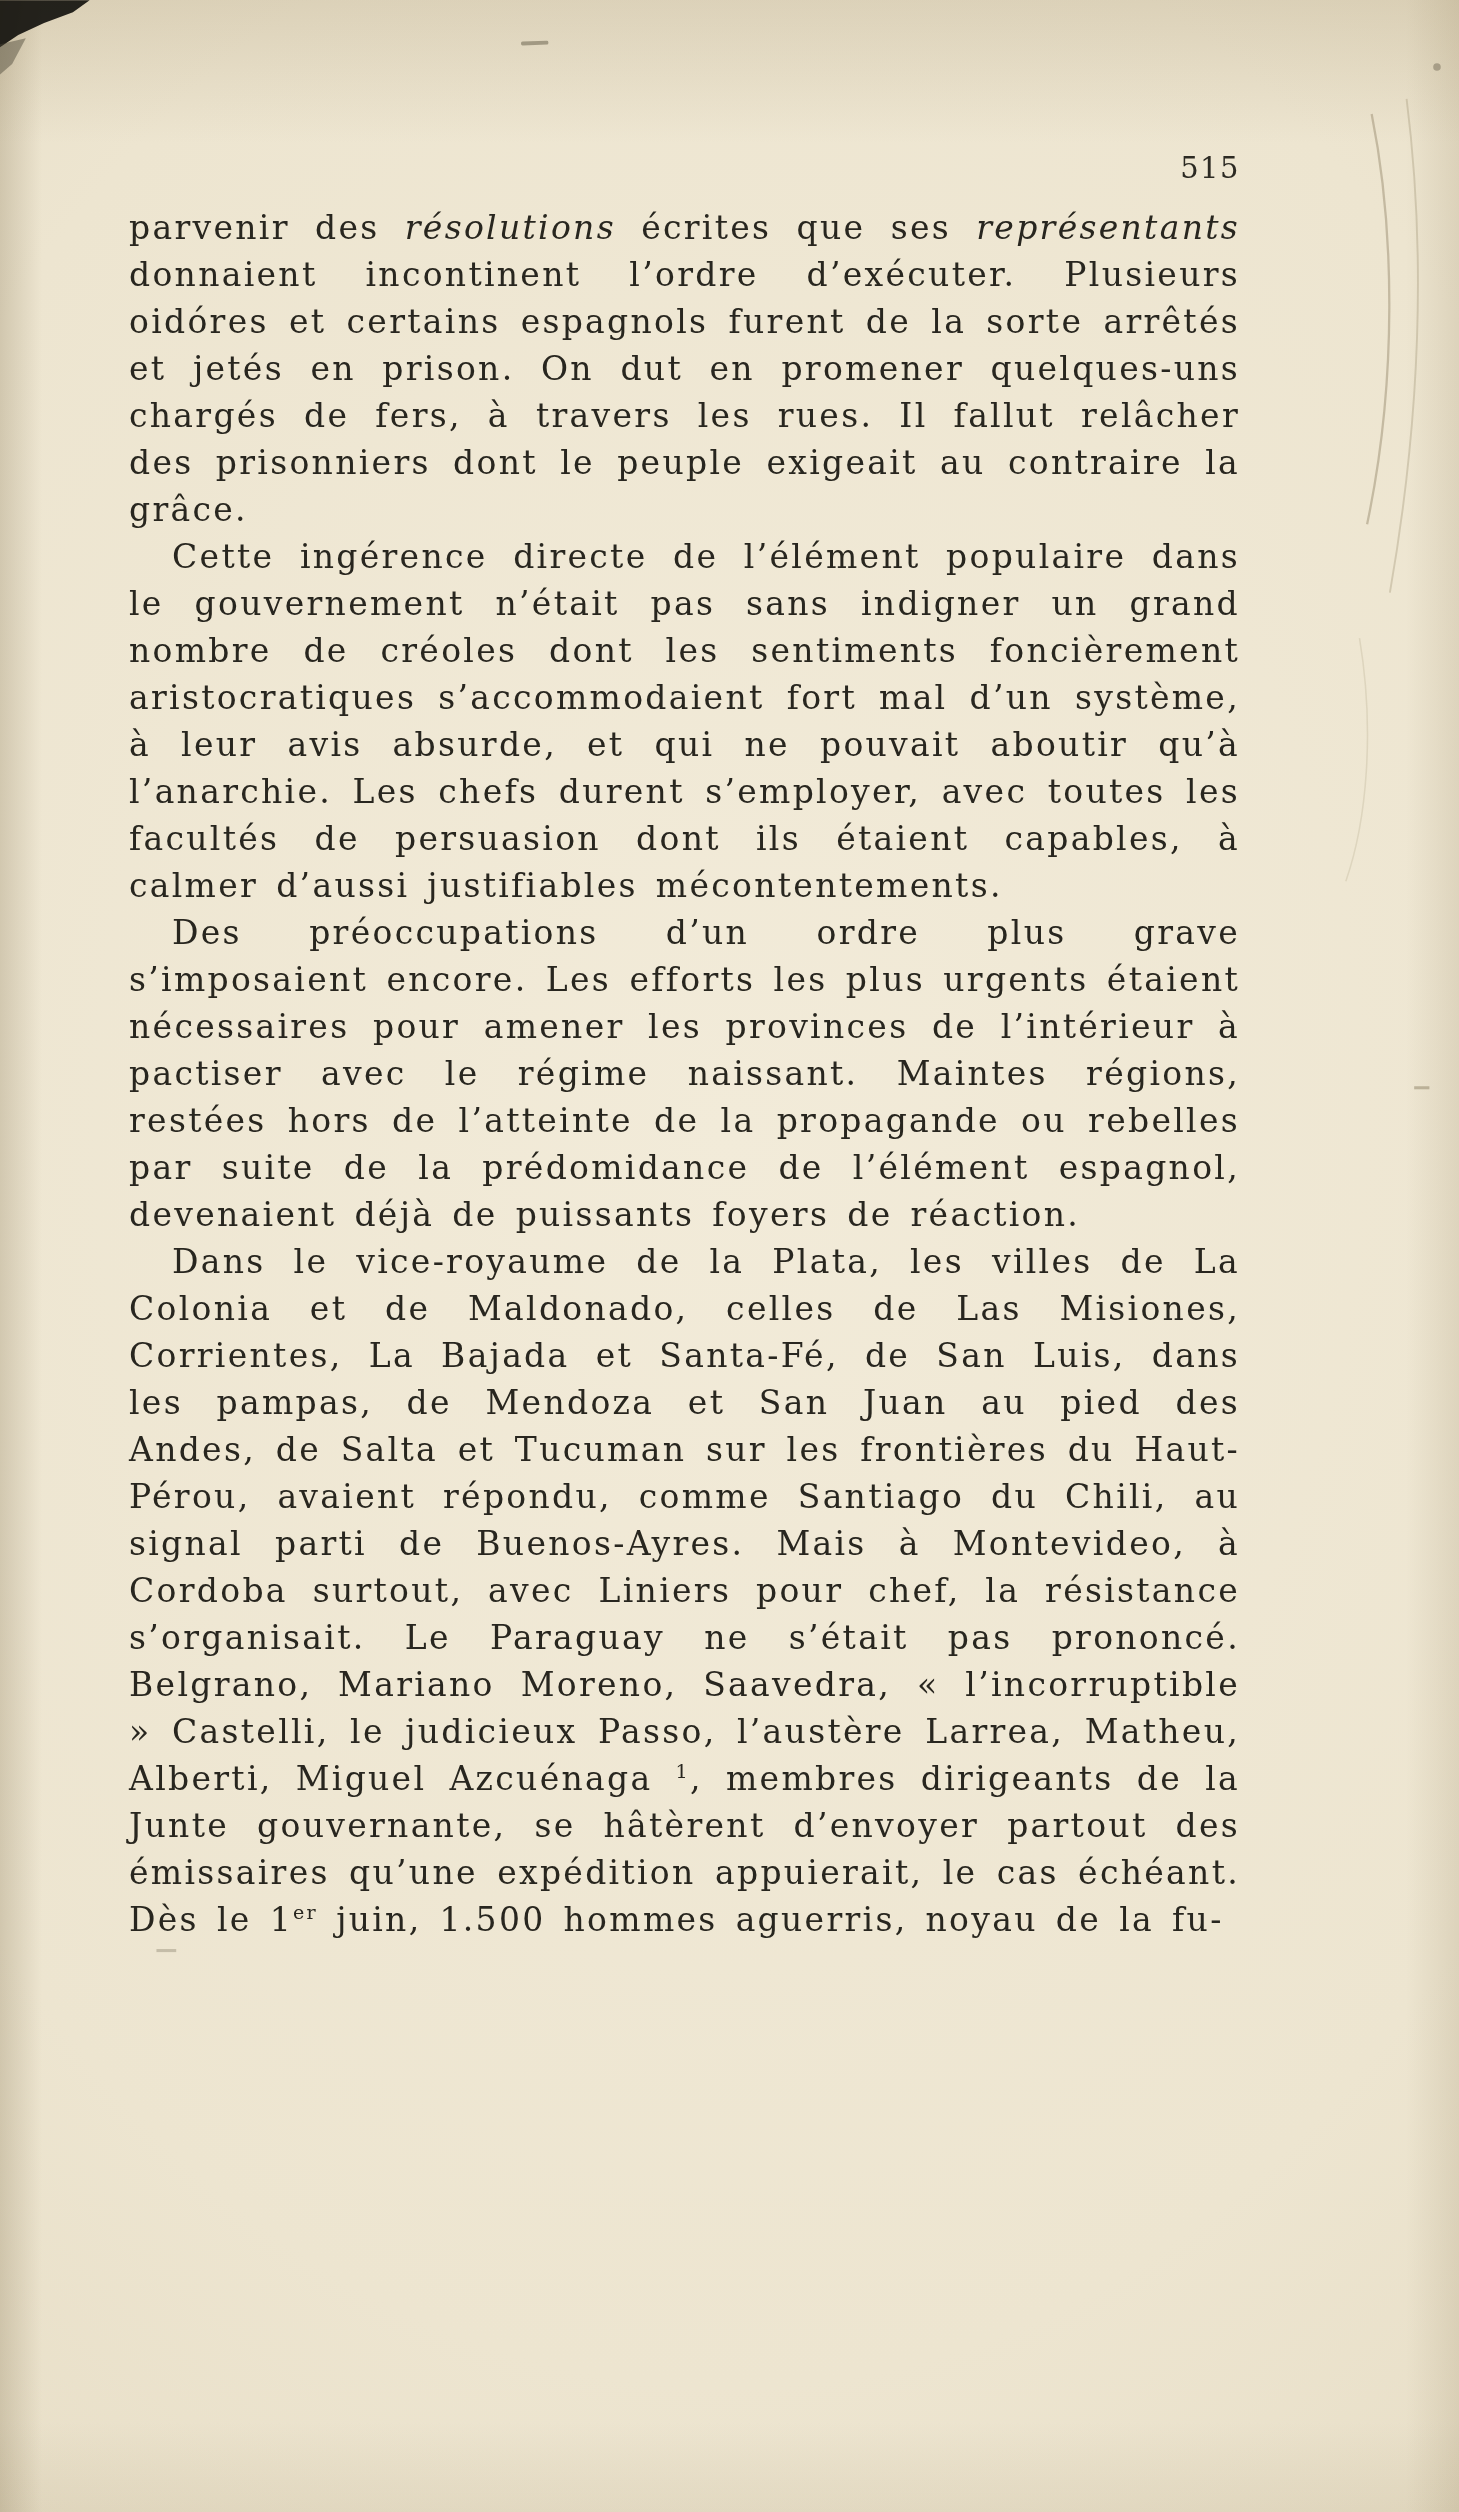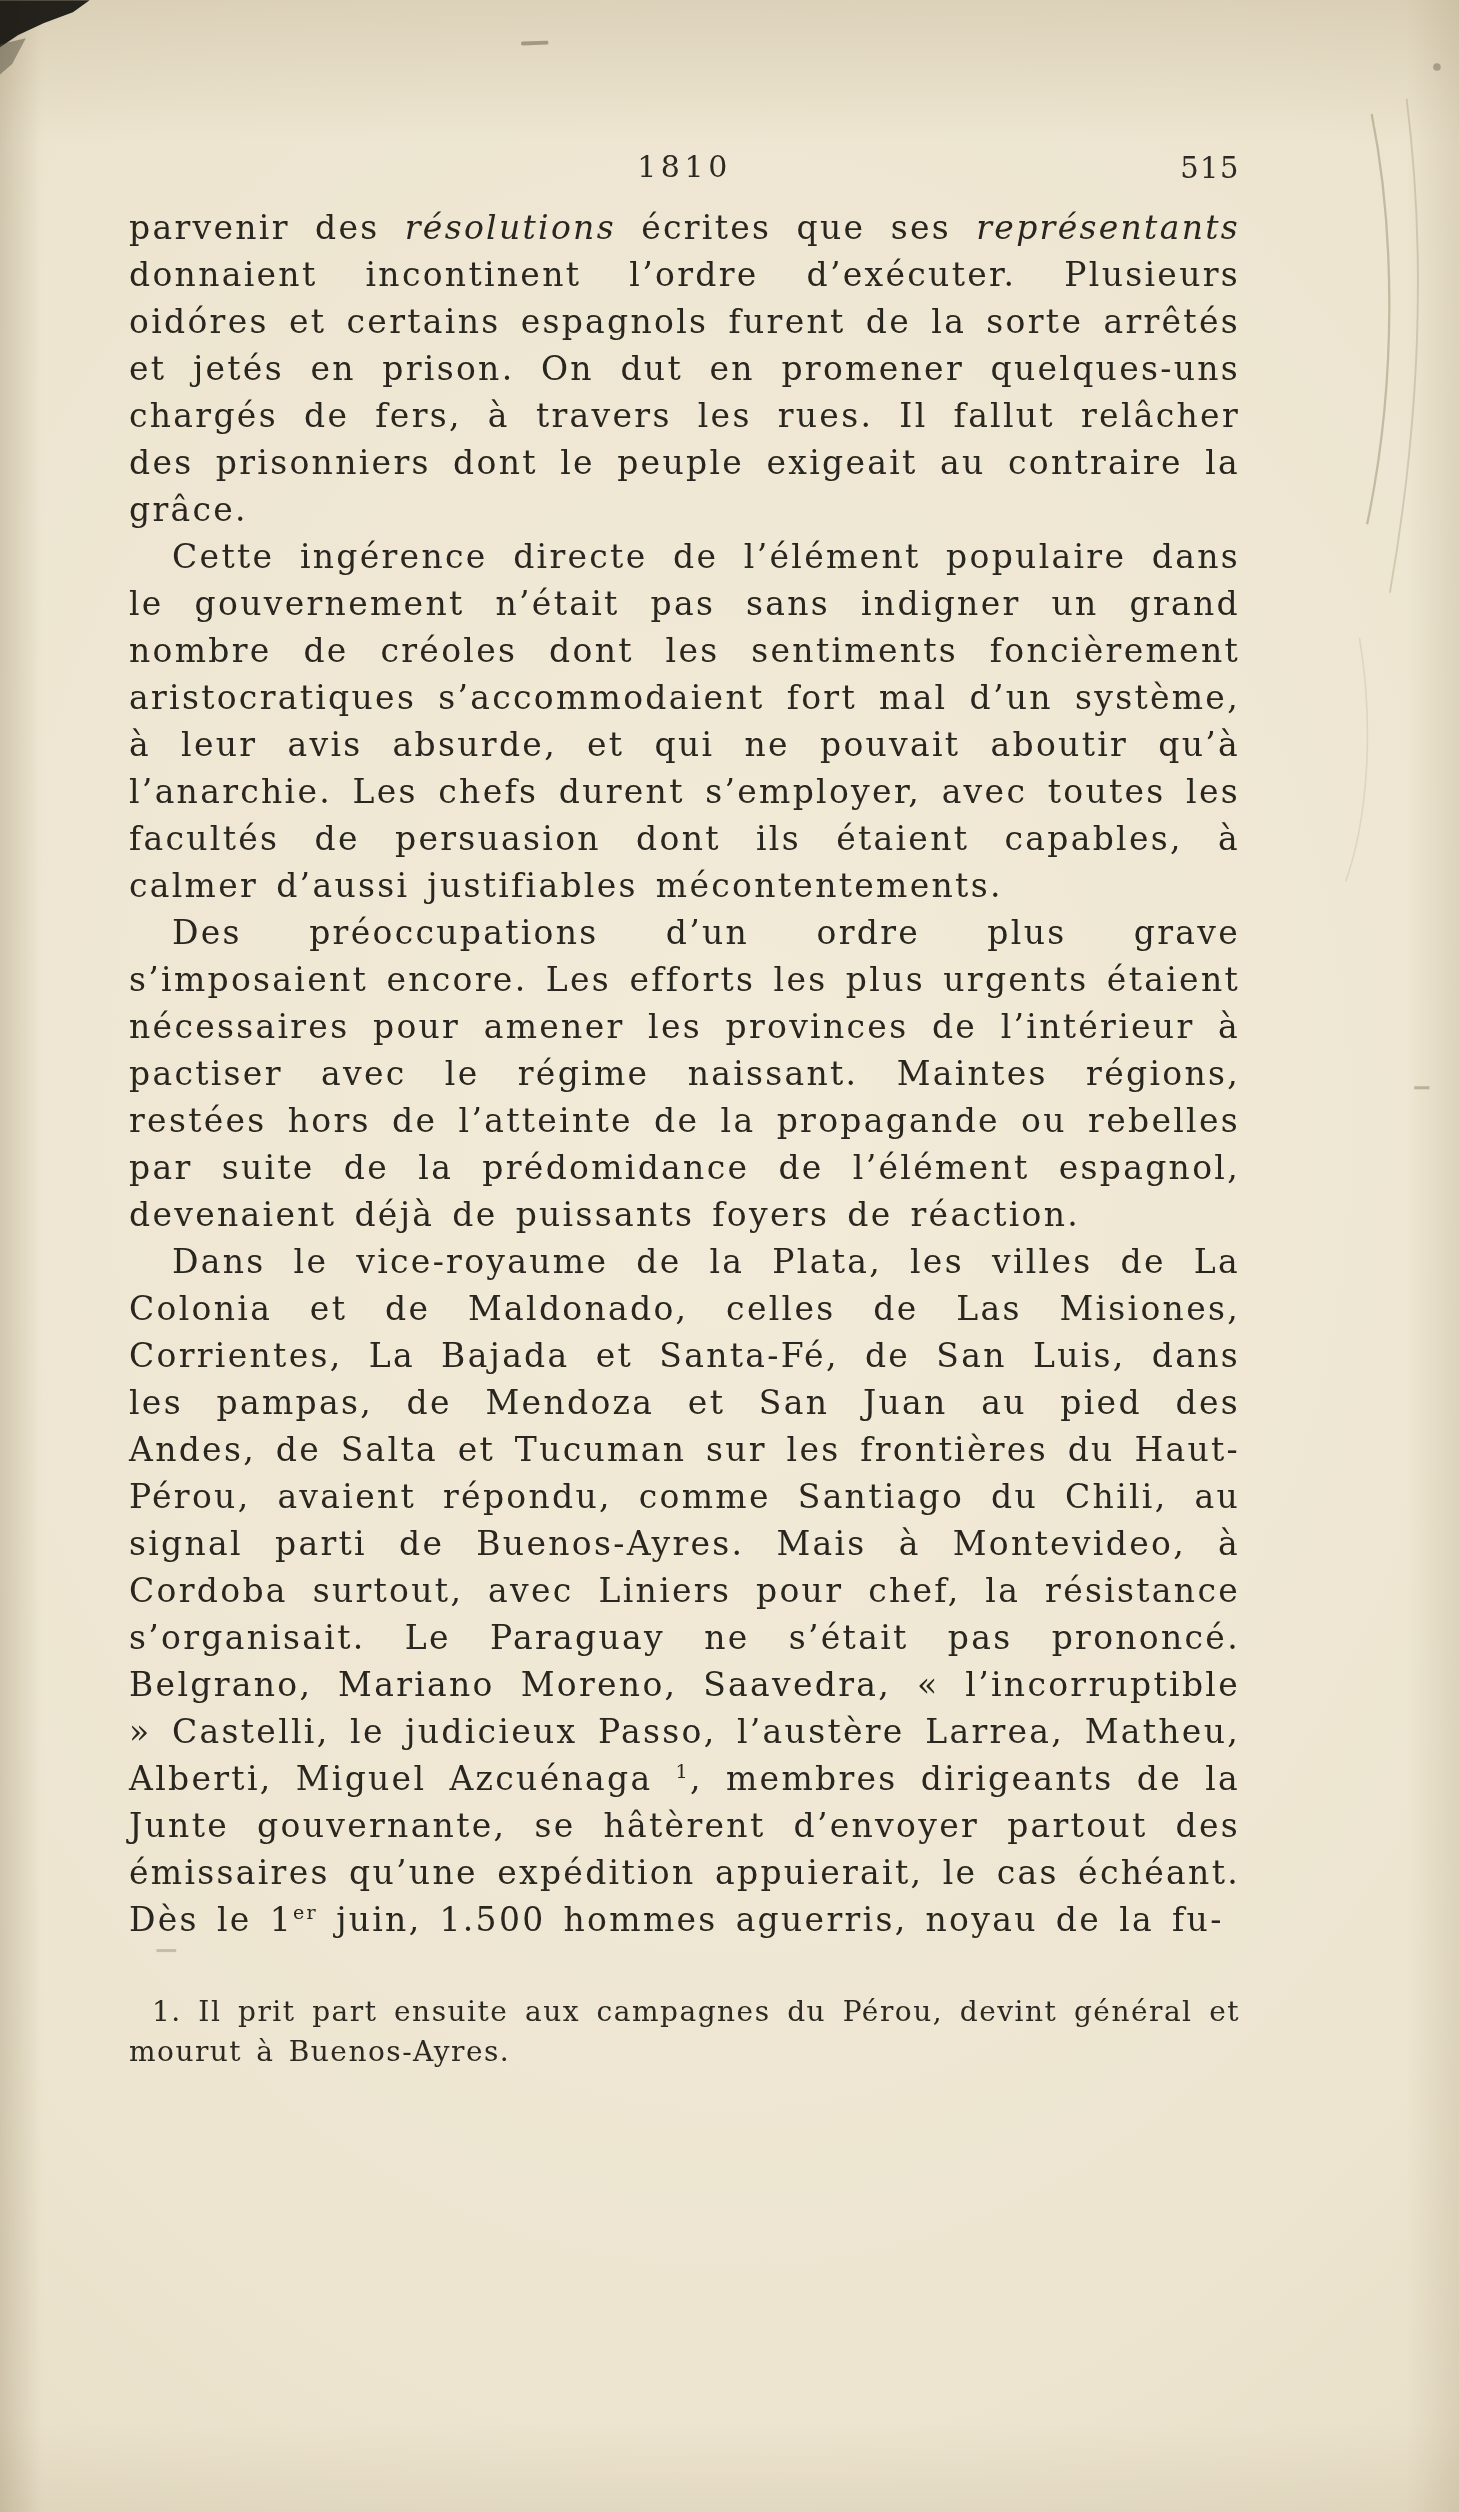--- a/index.html
+++ b/index.html
@@ -80,32 +80,30 @@
     position: absolute;
     inset: 0;
     pointer-events: none;
   }
 </style>
 </head>
 <body>
 
 <div class="page">
 
-  <div class="running-head">1810</div>
 
   <div class="page-number">515</div>
 
   <div class="text-block">
       <p class="para no-indent"><span>parvenir des </span><em>résolutions</em><span> écrites que ses </span><em>représentants</em><span> donnaient incontinent l’ordre d’exécuter. Plusieurs oidóres et certains espagnols furent de la sorte arrêtés et jetés en prison. On dut en promener quelques-uns chargés de fers, à travers les rues. Il fallut relâcher des prisonniers dont le peuple exigeait au contraire la grâce.</span></p>
       <p class="para"><span>Cette ingérence directe de l’élément populaire dans le gouvernement n’était pas sans indigner un grand nombre de créoles dont les sentiments foncièrement aristocratiques s’accommodaient fort mal d’un système, à leur avis absurde, et qui ne pouvait aboutir qu’à l’anarchie. Les chefs durent s’employer, avec toutes les facultés de persuasion dont ils étaient capables, à calmer d’aussi justifiables mécontentements.</span></p>
       <p class="para"><span>Des préoccupations d’un ordre plus grave s’imposaient encore. Les efforts les plus urgents étaient nécessaires pour amener les provinces de l’intérieur à pactiser avec le régime naissant. Maintes régions, restées hors de l’atteinte de la propagande ou rebelles par suite de la prédomidance de l’élément espagnol, devenaient déjà de puissants foyers de réaction.</span></p>
       <p class="para"><span>Dans le vice-royaume de la Plata, les villes de La Colonia et de Maldonado, celles de Las Misiones, Corrientes, La Bajada et Santa-Fé, de San Luis, dans les pampas, de Mendoza et San Juan au pied des Andes, de Salta et Tucuman sur les frontières du Haut-Pérou, avaient répondu, comme Santiago du Chili, au signal parti de Buenos-Ayres. Mais à Montevideo, à Cordoba surtout, avec Liniers pour chef, la résistance s’organisait. Le Paraguay ne s’était pas prononcé. Belgrano, Mariano Moreno, Saavedra, « l’incorruptible » Castelli, le judicieux Passo, l’austère Larrea, Matheu, Alberti, Miguel Azcuénaga </span><sup>1</sup><span>, membres dirigeants de la Junte gouvernante, se hâtèrent d’envoyer partout des émissaires qu’une expédition appuierait, le cas échéant. Dès le 1</span><sup>er</sup><span> juin, 1.500 hommes aguerris, noyau de la fu-</span></p>
     </div>
 
-  <div class="footnote">1. Il prit part ensuite aux campagnes du Pérou, devint général et mourut à Buenos-Ayres.</div>
 
   <svg class="artifacts" width="1459" height="2512" viewBox="0 0 1921 3307">
     <polygon points="0,0 118,0 96,16 58,30 24,46 0,62" fill="#14120e" opacity="0.92"></polygon>
     <polygon points="0,58 34,50 16,84 0,98" fill="#4a4436" opacity="0.45"></polygon>
     <rect x="686" y="54" width="36" height="5" rx="2" fill="#6e6650" opacity="0.55" transform="rotate(-2 704 56)"></rect>
     <circle cx="1892" cy="88" r="5" fill="#7d7560" opacity="0.55"></circle>
     <path d="M1806,150 C1836,300 1840,500 1800,690" stroke="#a2967a" stroke-width="3" fill="none" opacity="0.55"></path>
     <path d="M1852,130 C1876,320 1872,540 1830,780" stroke="#b0a488" stroke-width="2.5" fill="none" opacity="0.45"></path>
     <path d="M1790,840 C1810,960 1800,1080 1772,1160" stroke="#b7ab8e" stroke-width="2" fill="none" opacity="0.30"></path>
     <rect x="1862" y="1430" width="20" height="4" fill="#8d8266" opacity="0.50"></rect>

